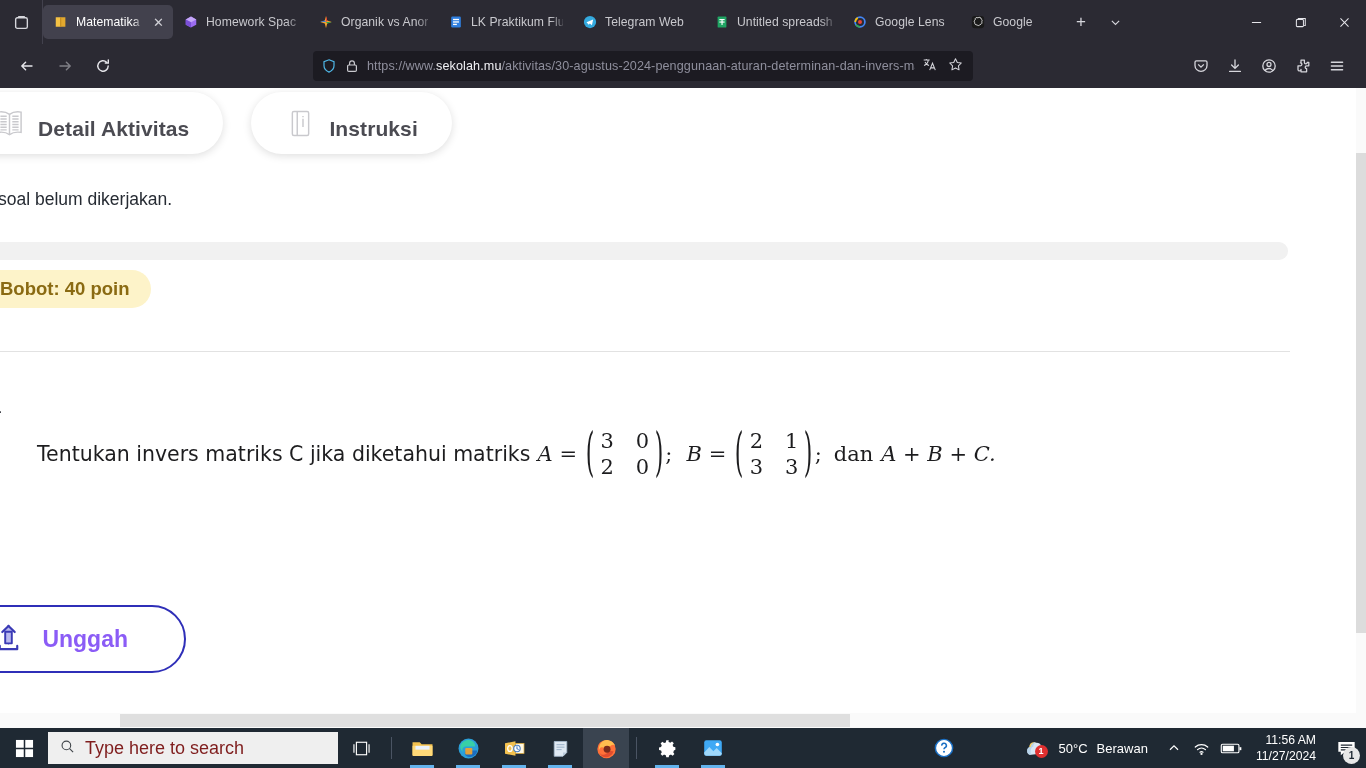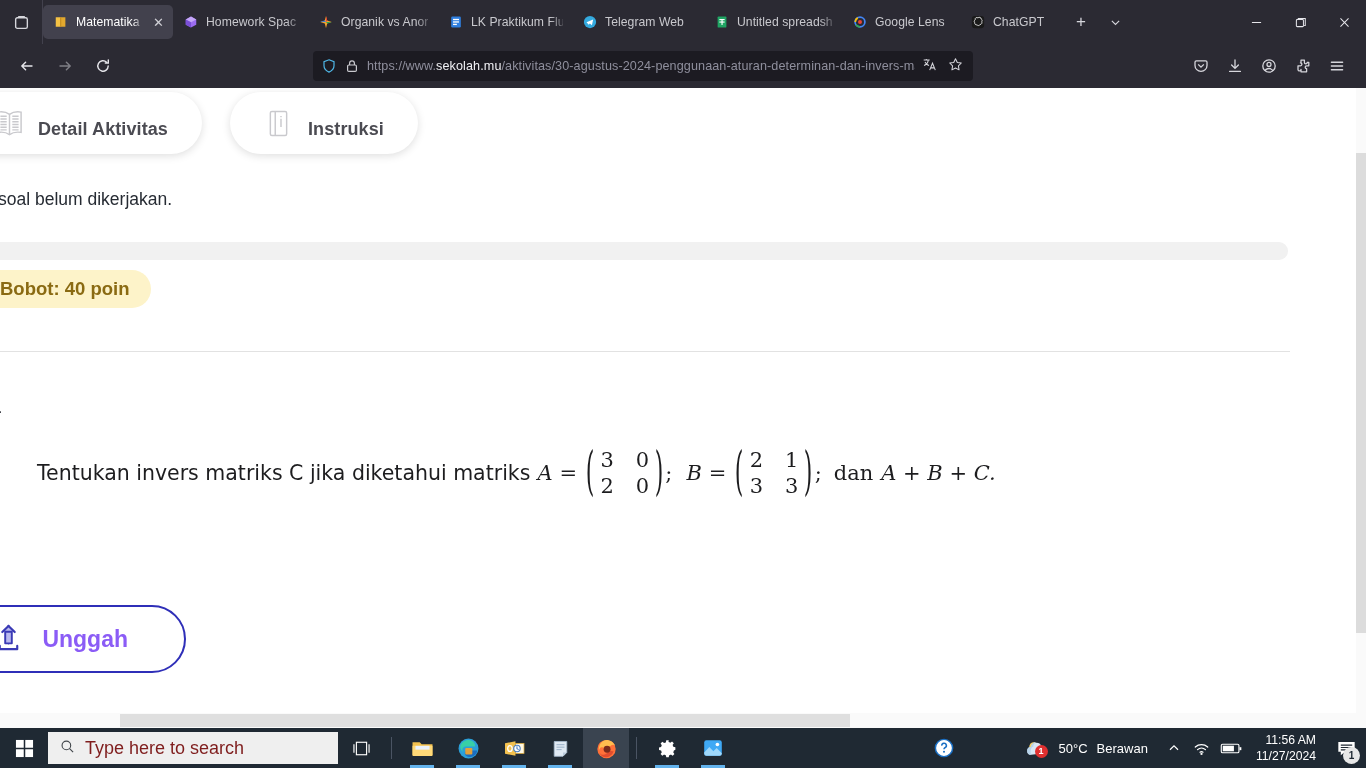--- a/index.html
+++ b/index.html
@@ -137,21 +137,21 @@
     display: flex; align-items: center; gap: 28px;
   }
   .pill {
     display: flex; align-items: center; gap: 14px;
     height: 62px; padding: 0 34px;
     border-radius: 34px;
     background: #ffffff;
     box-shadow: 0 2px 9px rgba(0,0,0,0.13);
     white-space: nowrap;
   }
-  .pill-label { font-size: 18px; font-weight: 700; color: #4b4b52; letter-spacing: .1px; margin-top: 12px; }
+  .pill-label { font-size: 21px; font-weight: 700; color: #4b4b52; letter-spacing: .1px; margin-top: 12px; }
   .pill.active {
     background: #e9e9fa;
     border: 2.5px solid #2f2fb8;
     box-shadow: none;
   }
   .pill.active .pill-label { color: #2222a8; }
   .pill-icon { width: 30px; height: 34px; flex: 0 0 auto; display: flex; align-items:center; justify-content:center;}
 
   
   .status-line {
@@ -183,21 +183,21 @@
     background: #e2e2e2;
   }
 
   .dot-mark {
     position: absolute; top: 311px; left: -2px;
     font-size: 16px; color: #44464d;
   }
 
   
   .question {
-    position: absolute; top: 360px; left: 37px;
+    position: absolute; top: 341px; left: 37px;
     font-size: 21px; color: #1d1d1f;
     display: flex; align-items: center;
     white-space: nowrap;
     font-family: "DejaVu Sans", sans-serif;
   }
   .q-text { font-size: 20.5px; }
   .mathitalic {
     font-family: "DejaVu Serif", serif;
     font-style: italic;
     font-size: 21px;
@@ -443,21 +443,21 @@
         <span class="tab-title">Google Lens</span>
       </div>
 
       <div class="tab" style="width:104px">
         <span class="tab-favicon">
           <svg viewBox="0 0 16 16" width="14" height="14">
             <rect x="1" y="1" width="14" height="14" rx="3.2" fill="#1a1a1a"></rect>
             <path d="M8 3.4a2 2 0 0 1 3.6 1.2 2 2 0 0 1 .6 3.2 2 2 0 0 1-1.8 3 2 2 0 0 1-3.5.4 2 2 0 0 1-2.6-2.3 2 2 0 0 1 .5-3.3A2 2 0 0 1 8 3.4z" fill="none" stroke="#fff" stroke-width="0.9"></path>
           </svg>
         </span>
-        <span class="tab-title">ChatGPT</span>
+        <span class="tab-title">Google</span>
       </div>
 
       <div class="newtab-btn">+</div>
       <div class="listall-btn">
         <svg viewBox="0 0 16 16" width="13" height="13" fill="none" stroke="#d6d6dc" stroke-width="1.4">
           <path d="M3.5 6 8 10.4 12.5 6"></path>
         </svg>
       </div>
     </div>
 

